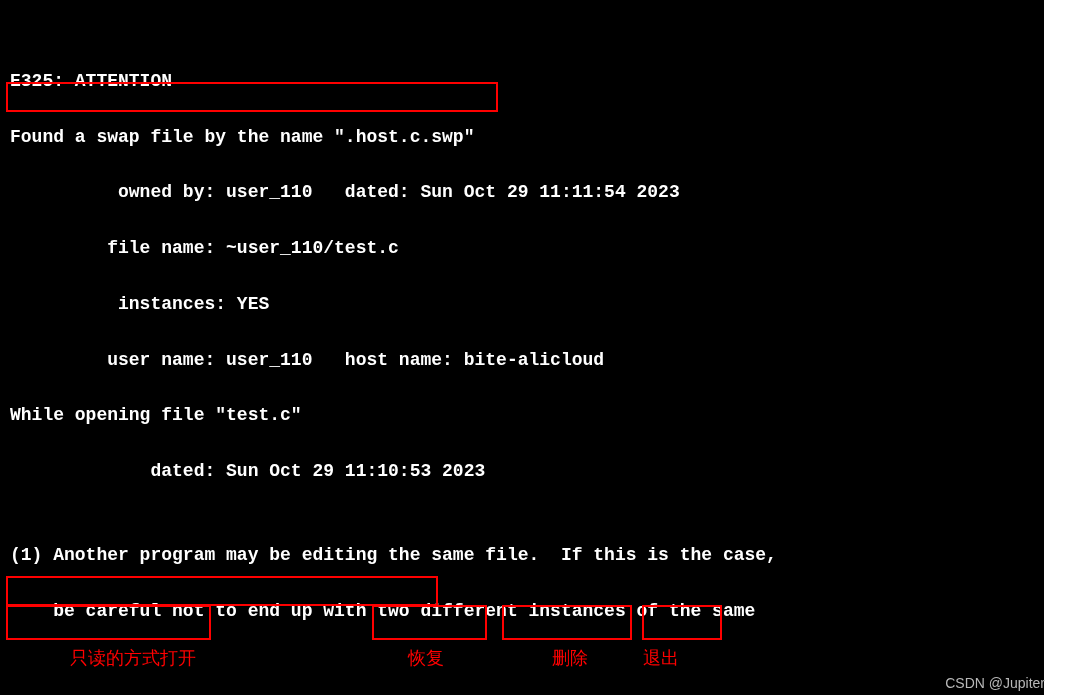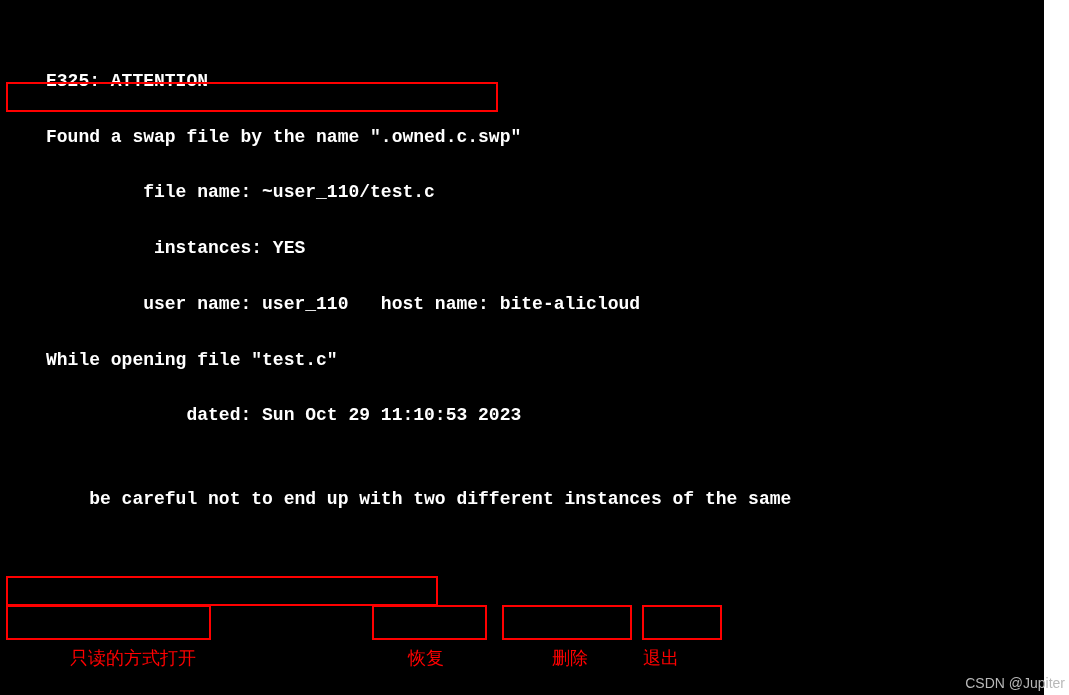--- a/index.html
+++ b/index.html
@@ -14,56 +14,58 @@
     overflow: hidden;
   }
   .terminal {
     background: #000000;
     color: #ffffff;
     padding: 12px 10px 6px 10px;
     width: 1044px;
     line-height: 1.55;
     white-space: pre;
   }
-  .line { display: block; margin-left: 36px; }
+  .line { display: block; }
   .box1 {
     position: absolute;
     border: 2px solid #ff0000;
     pointer-events: none;
   }
   .anno {
     position: absolute;
     color: #ff0000;
     font-family: Liberation Serif, serif;
     font-size: 18px;
     font-weight: normal;
   }
   .watermark {
     position: absolute;
-    right: 4px;
+    right: 24px;
     bottom: 4px;
     color: #b8b8b8;
     font-family: Arial, sans-serif;
     font-size: 14px;
     font-weight: normal;
   }
 </style>
 </head>
 <body>
 
 <div class="terminal">
 <span class="line"></span>
 <span class="line">E325: ATTENTION</span>
-<span class="line">Found a swap file by the name ".owned.c.swp"</span>
+<span class="line">Found a swap file by the name ".host.c.swp"</span>
+<span class="line">          owned by: user_110   dated: Sun Oct 29 11:11:54 2023</span>
 <span class="line">         file name: ~user_110/test.c</span>
 <span class="line">          instances: YES</span>
 <span class="line">         user name: user_110   host name: bite-alicloud</span>
 <span class="line">While opening file "test.c"</span>
 <span class="line">             dated: Sun Oct 29 11:10:53 2023</span>
 <span class="line"></span>
+<span class="line">(1) Another program may be editing the same file.  If this is the case,</span>
 <span class="line">    be careful not to end up with two different instances of the same</span>
 
 
 
 
 
 
 <span class="line"></span>
 
 

